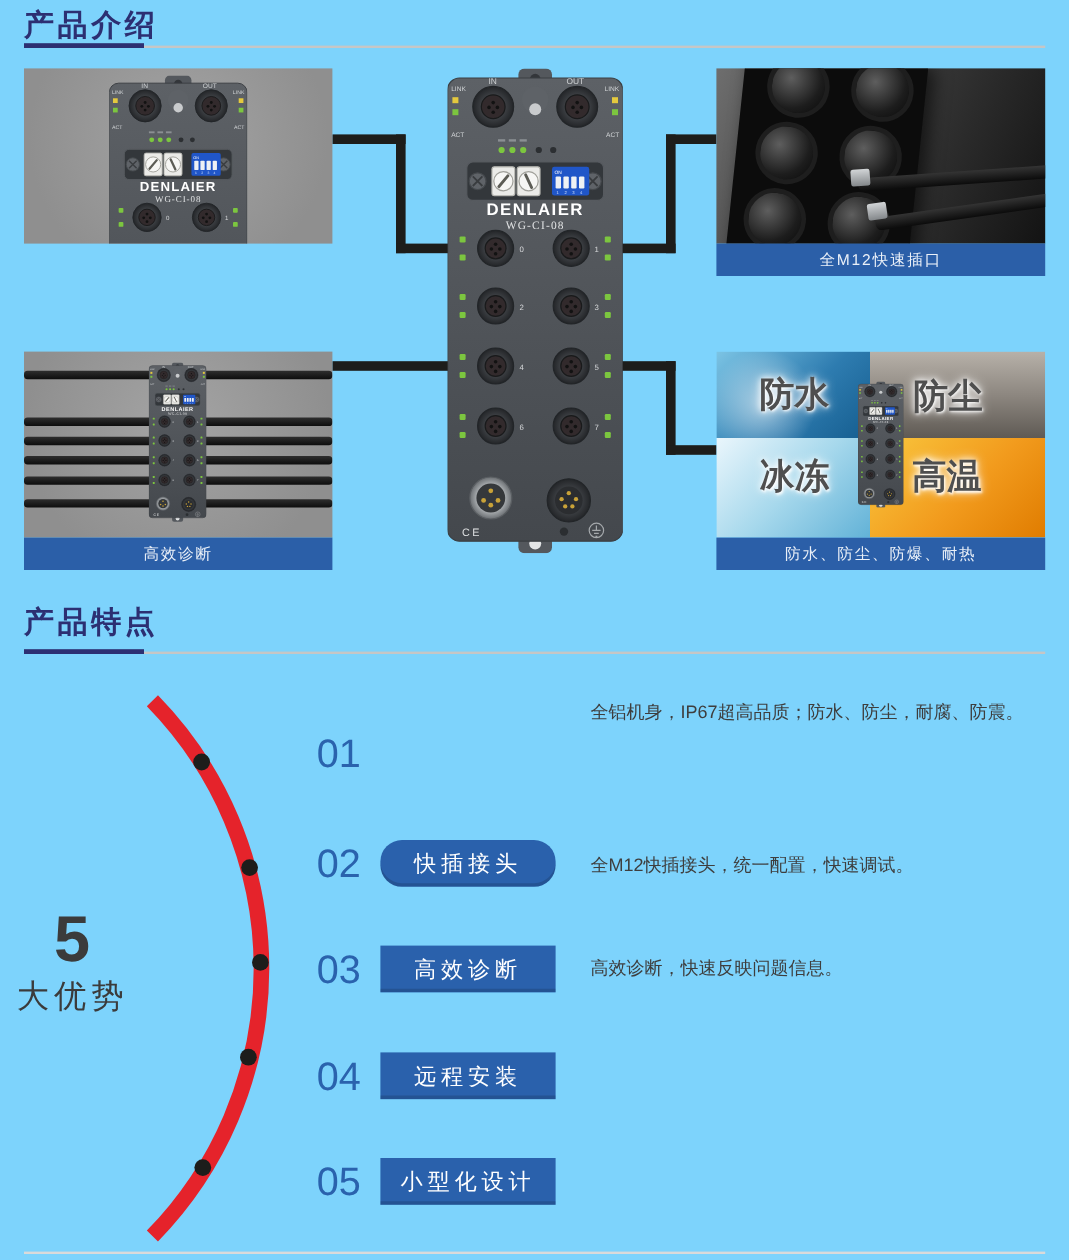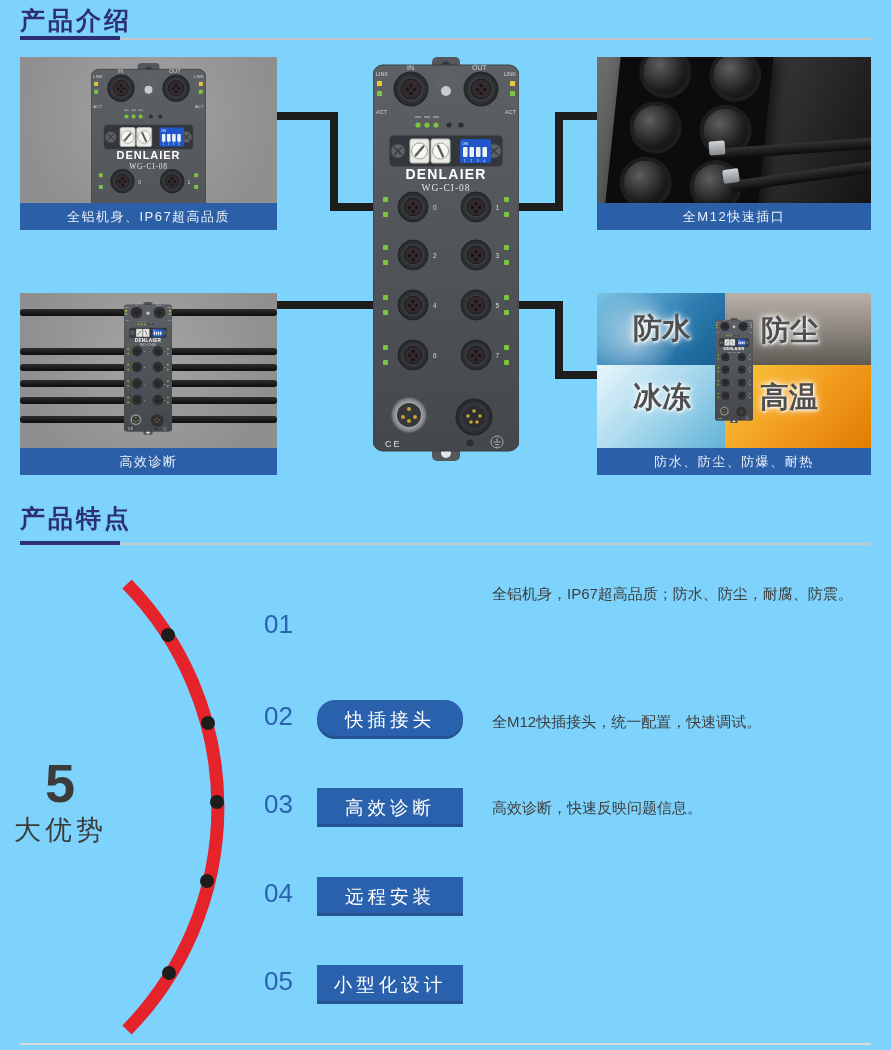--- a/index.html
+++ b/index.html
@@ -33,21 +33,21 @@
   .q-water{background:linear-gradient(135deg,#7cc4e4,#2e7cb0 55%,#155d8f),
            radial-gradient(circle at 30% 60%, rgba(255,255,255,.55), transparent 45%);
            background-blend-mode:screen;}
   .q-dust{background:linear-gradient(180deg,#b7b1a9,#8d8780 50%,#5f5a54);}
   .q-ice{background:linear-gradient(135deg,#eaf6fc,#a6d8ec 50%,#62b2d7);}
   .q-heat{background:linear-gradient(135deg,#f9c83f,#f29b1d 55%,#e07c00);}
   .weather-label{position:absolute;transform:translate(-50%,-50%);font-size:29px;font-weight:bold;
            color:#4f4f4f;white-space:nowrap;
            text-shadow:0 0 5px #fff,0 0 10px rgba(255,255,255,.95),1px 1px 2px rgba(255,255,255,.85);font-family:Liberation Mono, monospace;}
   
-  .feature-num{position:absolute;left:264px;width:48px;font-size:26px;color:#2a62ad;}
+  .feature-num{position:absolute;left:264px;width:48px;font-size:33px;color:#2a62ad;}
   .feature-btn{position:absolute;left:317px;width:146px;height:39px;background:#2a61ac;border:none;
            color:#fff;font-size:18.5px;letter-spacing:4px;display:flex;align-items:center;
            justify-content:center;box-shadow:inset 0 -3px 0 rgba(0,0,0,.14);cursor:pointer;
            font-family:"Liberation Sans",sans-serif;}
   .feature-desc{position:absolute;left:492px;width:378px;font-size:15px;color:#3e3e3e;
            line-height:27px;margin:0;}
   .badge-number{position:absolute;left:30px;top:752px;width:60px;text-align:center;
            font-size:54px;font-weight:bold;color:#3b3b3b;}
   .badge-label{position:absolute;left:14px;top:812px;font-size:27px;letter-spacing:4px;color:#3b3b3b;}
   .bottom-line{position:absolute;left:20px;top:1043px;width:851px;height:2px;background:#dadada;}
@@ -239,21 +239,20 @@
     <circle cx="107" cy="359" r="1.8" fill="#c9a238"></circle>
     <circle cx="98" cy="365" r="1.8" fill="#c9a238"></circle>
     <circle cx="104" cy="365" r="1.8" fill="#c9a238"></circle>
     <text x="12" y="390" font-size="9" fill="#dfe1e2" letter-spacing="2" font-family="Liberation Sans,sans-serif">CE</text>
     <circle cx="97" cy="386" r="3.5" fill="#2b2e31"></circle>
     <circle cx="124" cy="385" r="6" fill="none" stroke="#a4a8ab" stroke-width="1"></circle>
     <path d="M124,381 v4 M120.5,385 h7 M122,387.5 h4 M123.2,390 h1.6" stroke="#a4a8ab" stroke-width="1" fill="none"></path>
   </svg>
       </div>
   </div>
-  <div class="caption" style="left:20px;top:203px;width:257px;">全铝机身、IP67超高品质</div>
 
   <div class="photo tr-bg" style="left:597px;top:57px;width:274px;height:146px;">
     <div class="tr-panel">
       <div class="socket" style="left:20px;top:6px;"></div>
       <div class="socket" style="left:90px;top:2px;"></div>
       <div class="socket" style="left:16px;top:62px;"></div>
       <div class="socket" style="left:86px;top:58px;"></div>
       <div class="socket" style="left:12px;top:118px;"></div>
       <div class="socket" style="left:82px;top:114px;"></div>
     </div>

